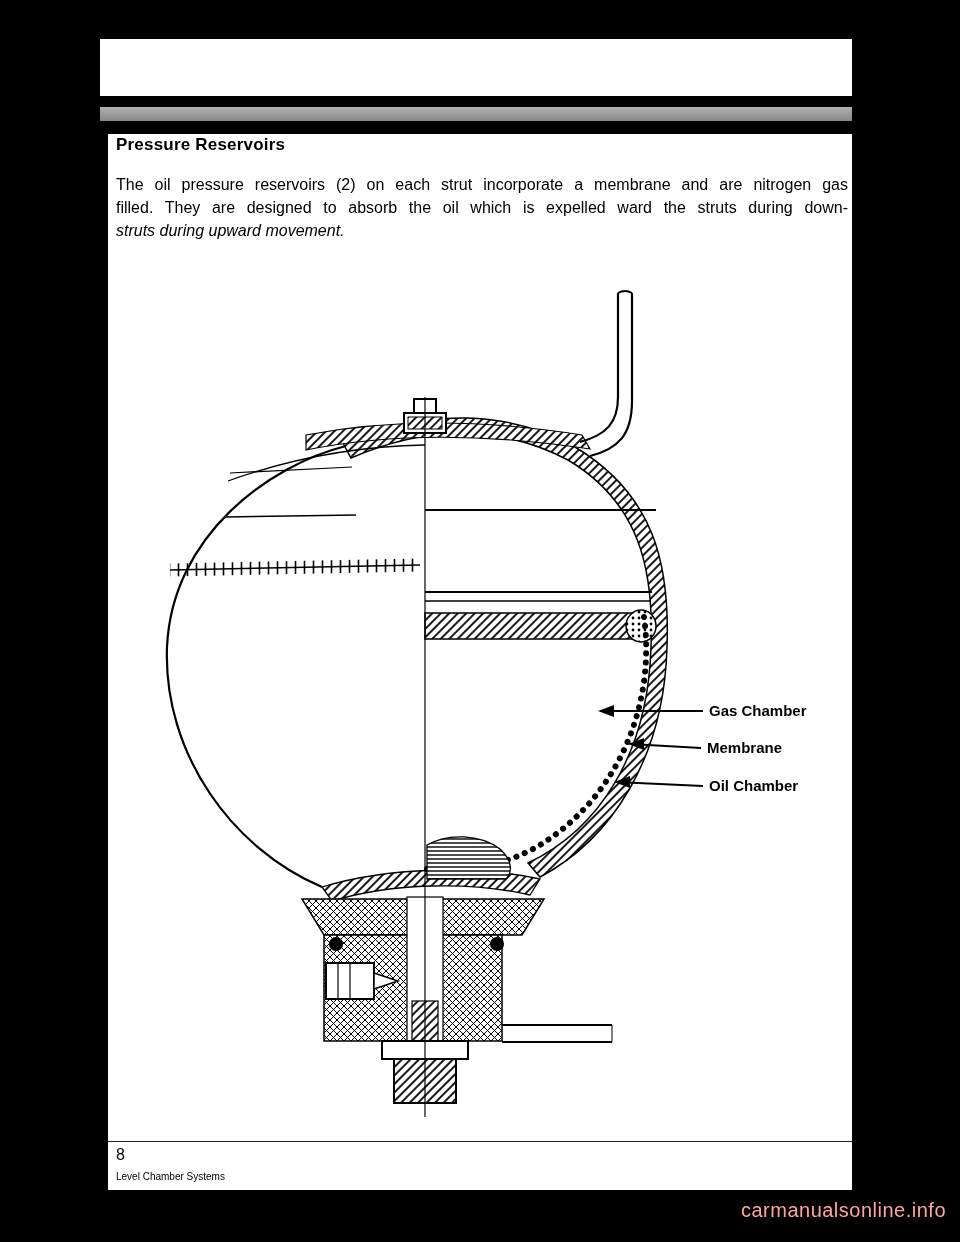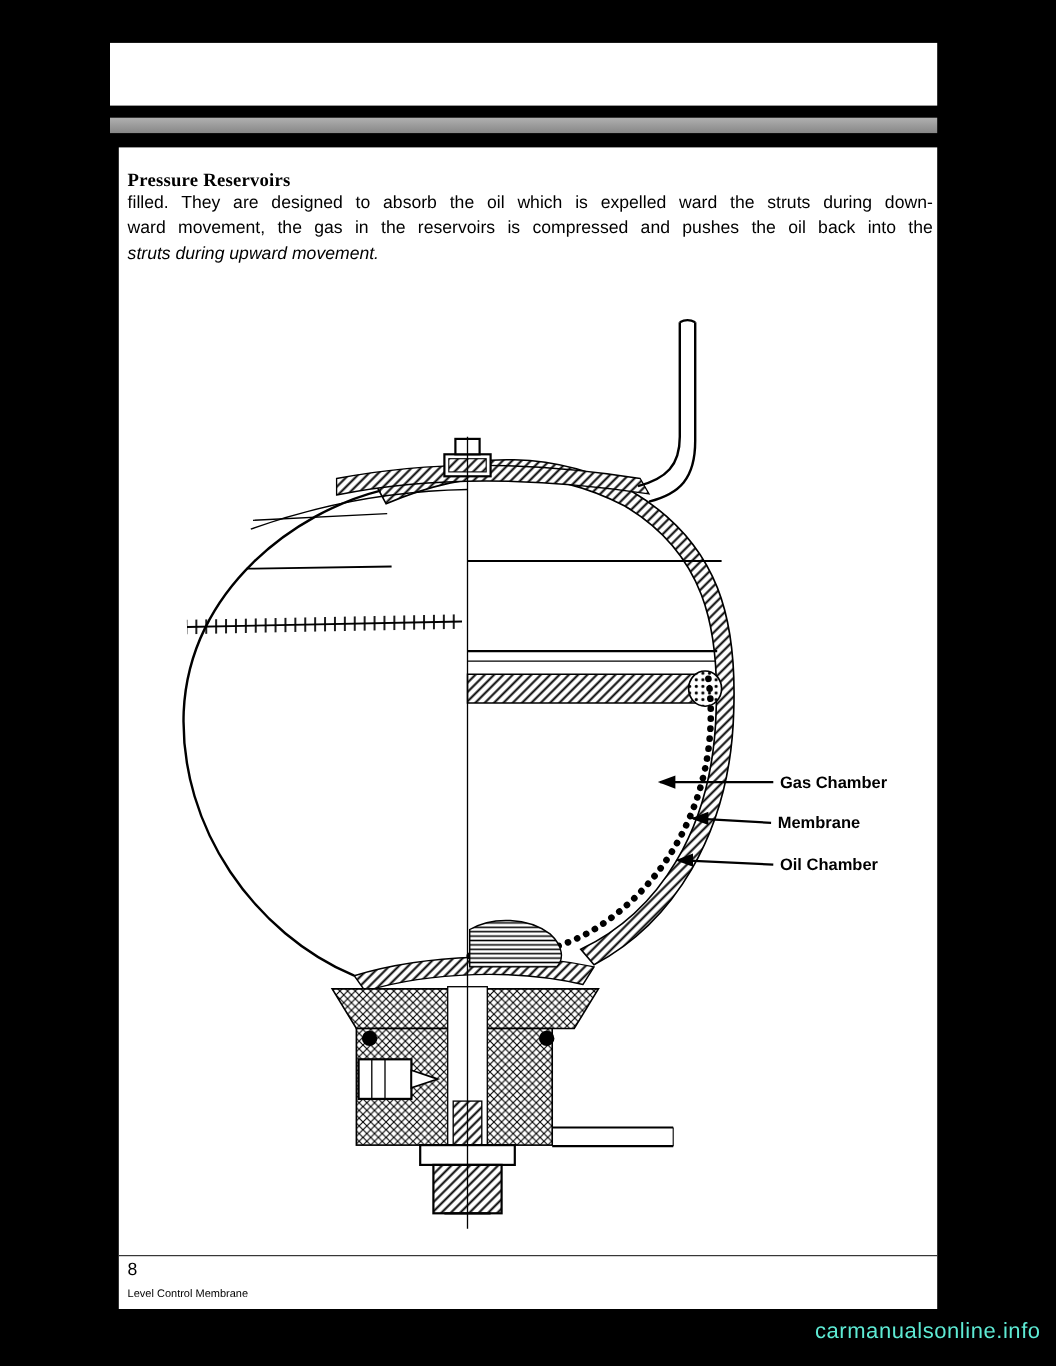--- a/index.html
+++ b/index.html
@@ -4,43 +4,43 @@
 <style>
   html,body{margin:0;padding:0;}
   body{
     width:960px;height:1242px;position:relative;overflow:hidden;
     background:#000;font-family:"Liberation Sans",sans-serif;
   }
   .top-band{position:absolute;left:100px;top:39px;width:752px;height:57px;background:#fff;}
   .gray-bar{position:absolute;left:100px;top:107px;width:752px;height:14px;
     background:linear-gradient(#b0b0b0,#878787);}
   .content{position:absolute;left:108px;top:134px;width:744px;height:1056px;background:#fff;color:#000;}
-  .title{position:absolute;left:8px;top:20px;font-size:17px;font-weight:bold;letter-spacing:0.2px;font-family:Liberation Serif, serif;}
+  .title{position:absolute;left:8px;top:1px;font-size:17px;font-weight:bold;letter-spacing:0.2px;}
   .para{position:absolute;left:8px;top:39px;width:732px;font-size:16px;line-height:23px;}
   .para .jline{text-align:justify;text-align-last:justify;}
   .para .lline{text-align:left;font-style:italic;}
   .diagram{position:absolute;left:12px;top:151px;}
   .footer-line{position:absolute;left:0;top:1007px;width:744px;border-top:1px solid #222;}
   .page-num{position:absolute;left:8px;top:1012px;font-size:16px;}
   .footer-text{position:absolute;left:8px;top:1037px;font-size:10px;}
-  .watermark{position:absolute;right:14px;top:1199px;font-size:20px;color:#5eead4;letter-spacing:0.5px;}
+  .watermark{position:absolute;right:14px;top:1199px;font-size:20px;color:#fca5a5;letter-spacing:0.5px;}
   svg text{font-family:"Liberation Sans",sans-serif;font-weight:bold;font-size:15px;fill:#000;}
 </style>
 </head>
 <body>
 
 <div class="top-band"></div>
 <div class="gray-bar"></div>
 
 <div class="content">
   <div class="title">Pressure Reservoirs</div>
 
   <div class="para">
+    <div class="jline">The oil pressure reservoirs (2) on each strut incorporate a membrane and are nitrogen gas</div>
     <div class="jline">filled. They are designed to absorb the oil which is expelled ward the struts during down-</div>
-    <div class="jline">ward movement, the gas in the reservoirs is compressed and pushes the oil back into the</div>
     <div class="lline">struts during upward movement.</div>
   </div>
 
   <svg class="diagram" width="700" height="845" viewBox="0 0 700 845">
     <defs>
       <pattern id="ph" width="6" height="6" patternUnits="userSpaceOnUse" patternTransform="rotate(45)">
         <rect width="6" height="6" fill="#fff"></rect>
         <line x1="3" y1="0" x2="3" y2="6" stroke="#000" stroke-width="1.8"></line>
       </pattern>
       <pattern id="px" width="7" height="7" patternUnits="userSpaceOnUse">
@@ -134,16 +134,16 @@
       <polygon points="494,497 510,491 510,503" fill="#000" stroke="none"></polygon>
     </g>
 
     <text x="589" y="431">Gas Chamber</text>
     <text x="587" y="468">Membrane</text>
     <text x="589" y="506">Oil Chamber</text>
   </svg>
 
   <div class="footer-line"></div>
   <div class="page-num">8</div>
-  <div class="footer-text">Level Control Membrane</div>
+  <div class="footer-text">Level Chamber Systems</div>
 </div>
 
 <div class="watermark">carmanualsonline.info</div>
 
 </body></html>

